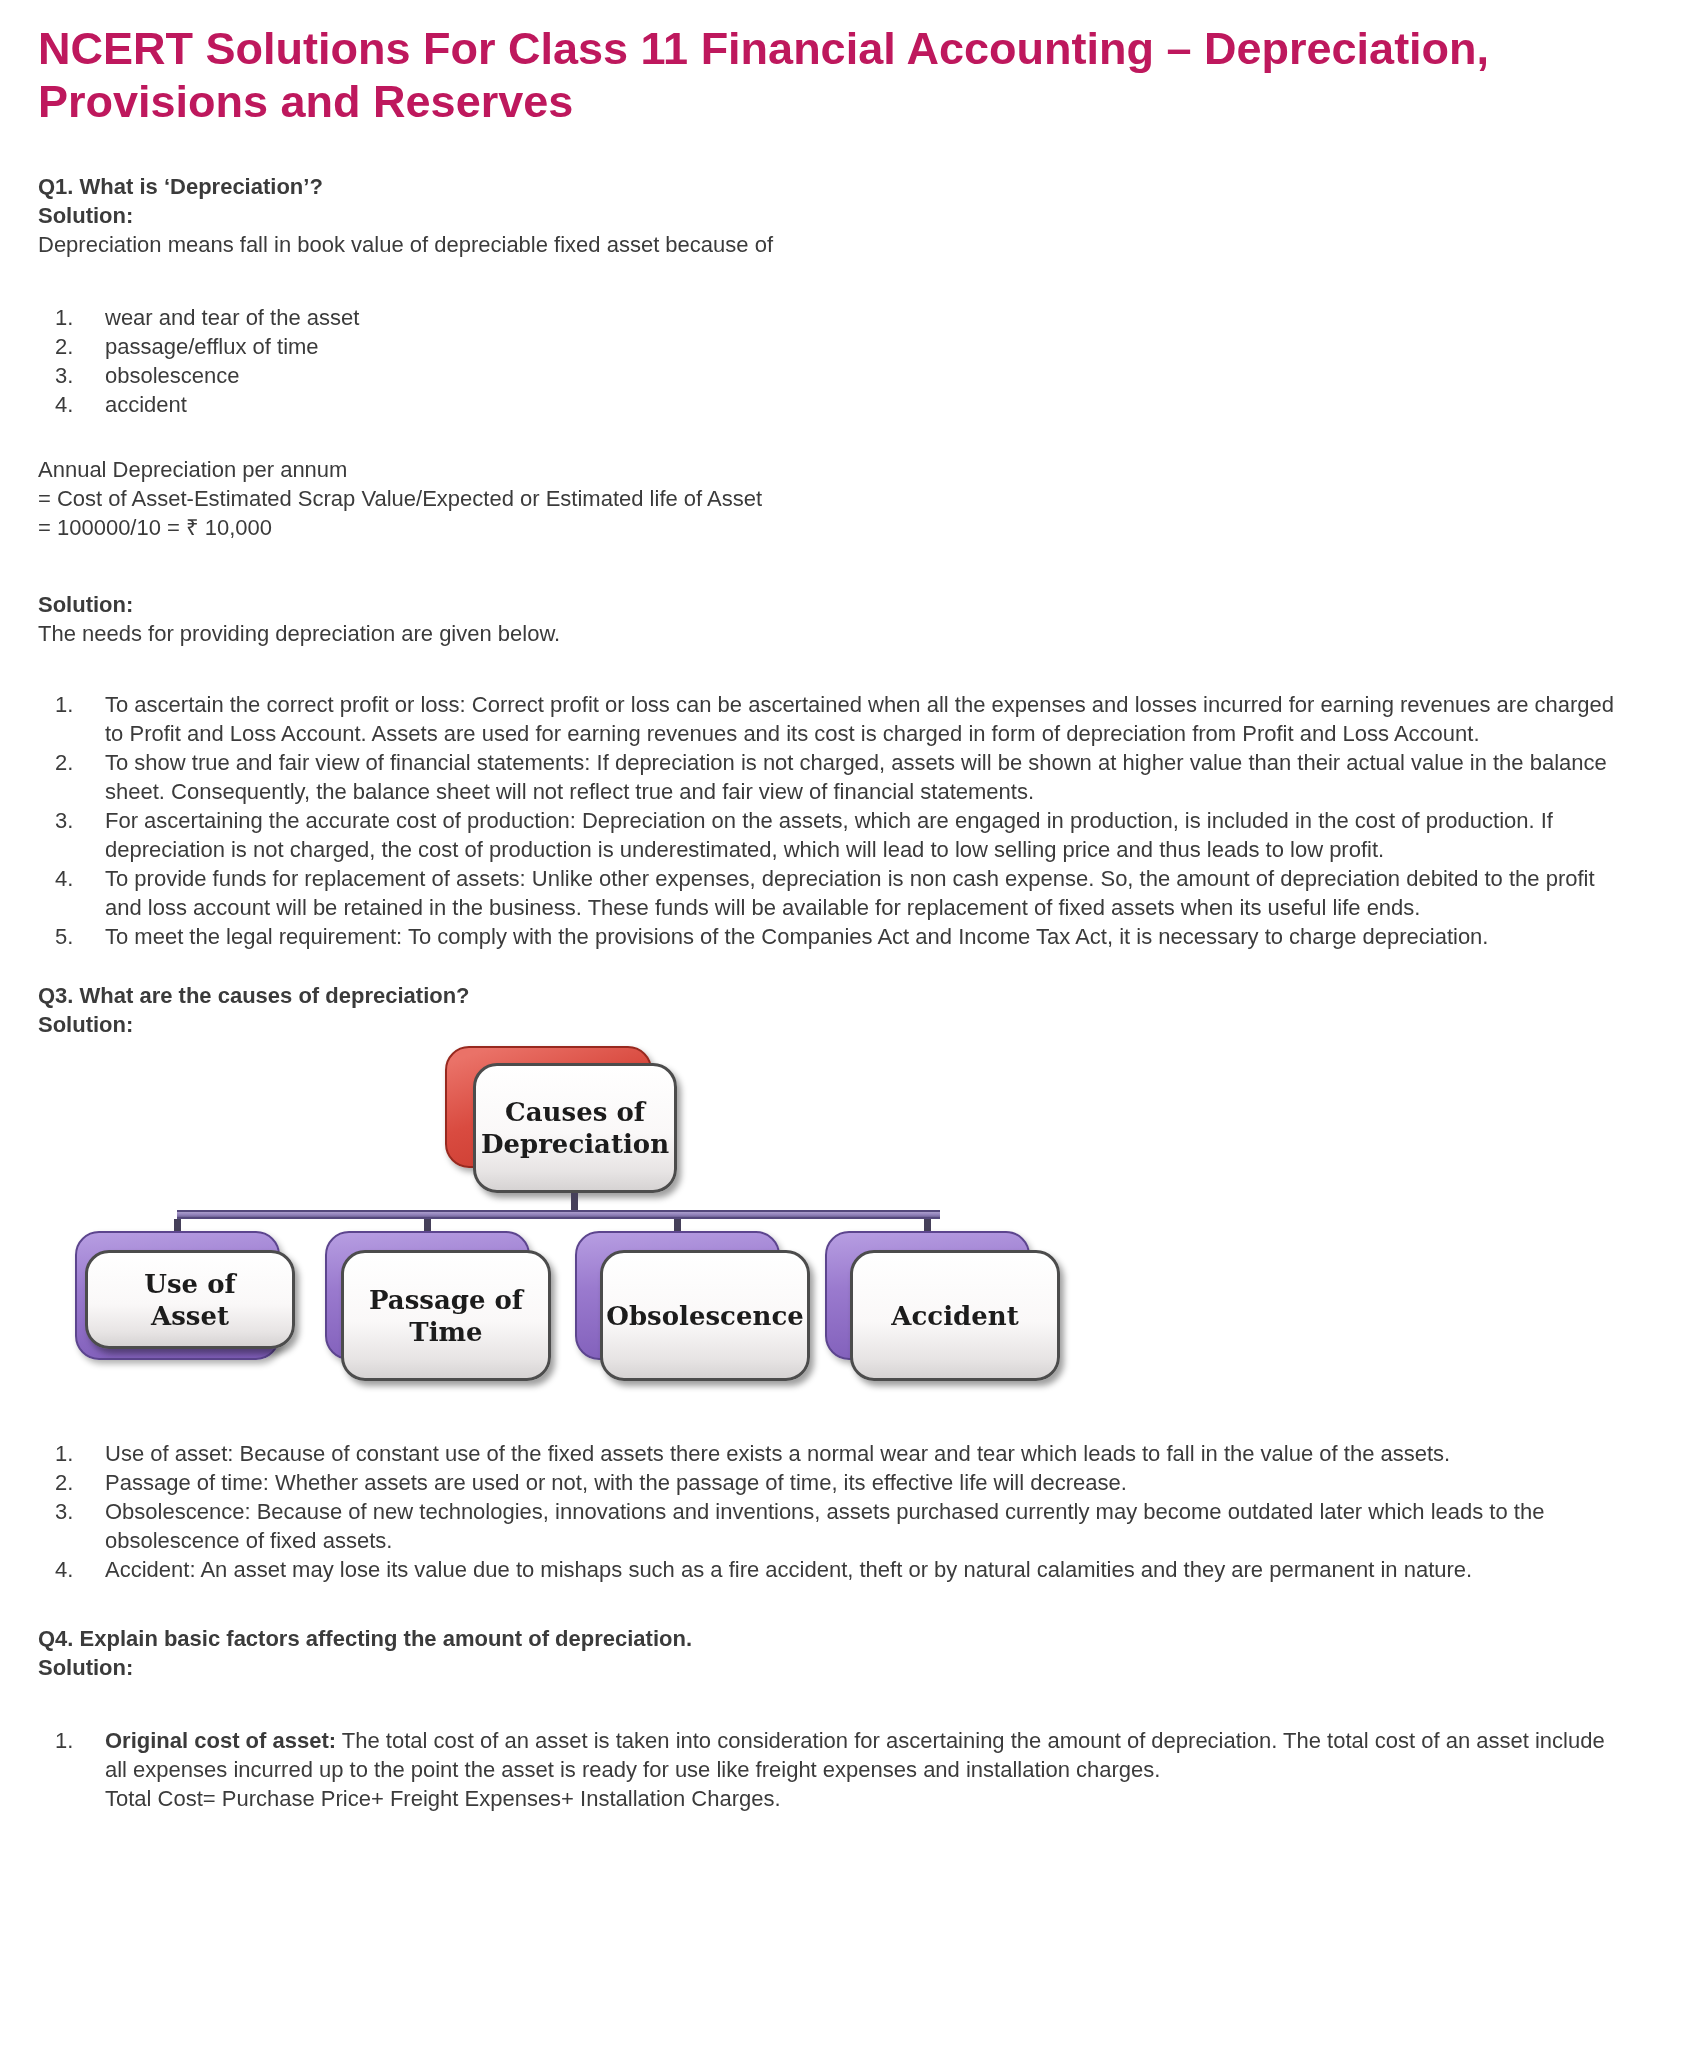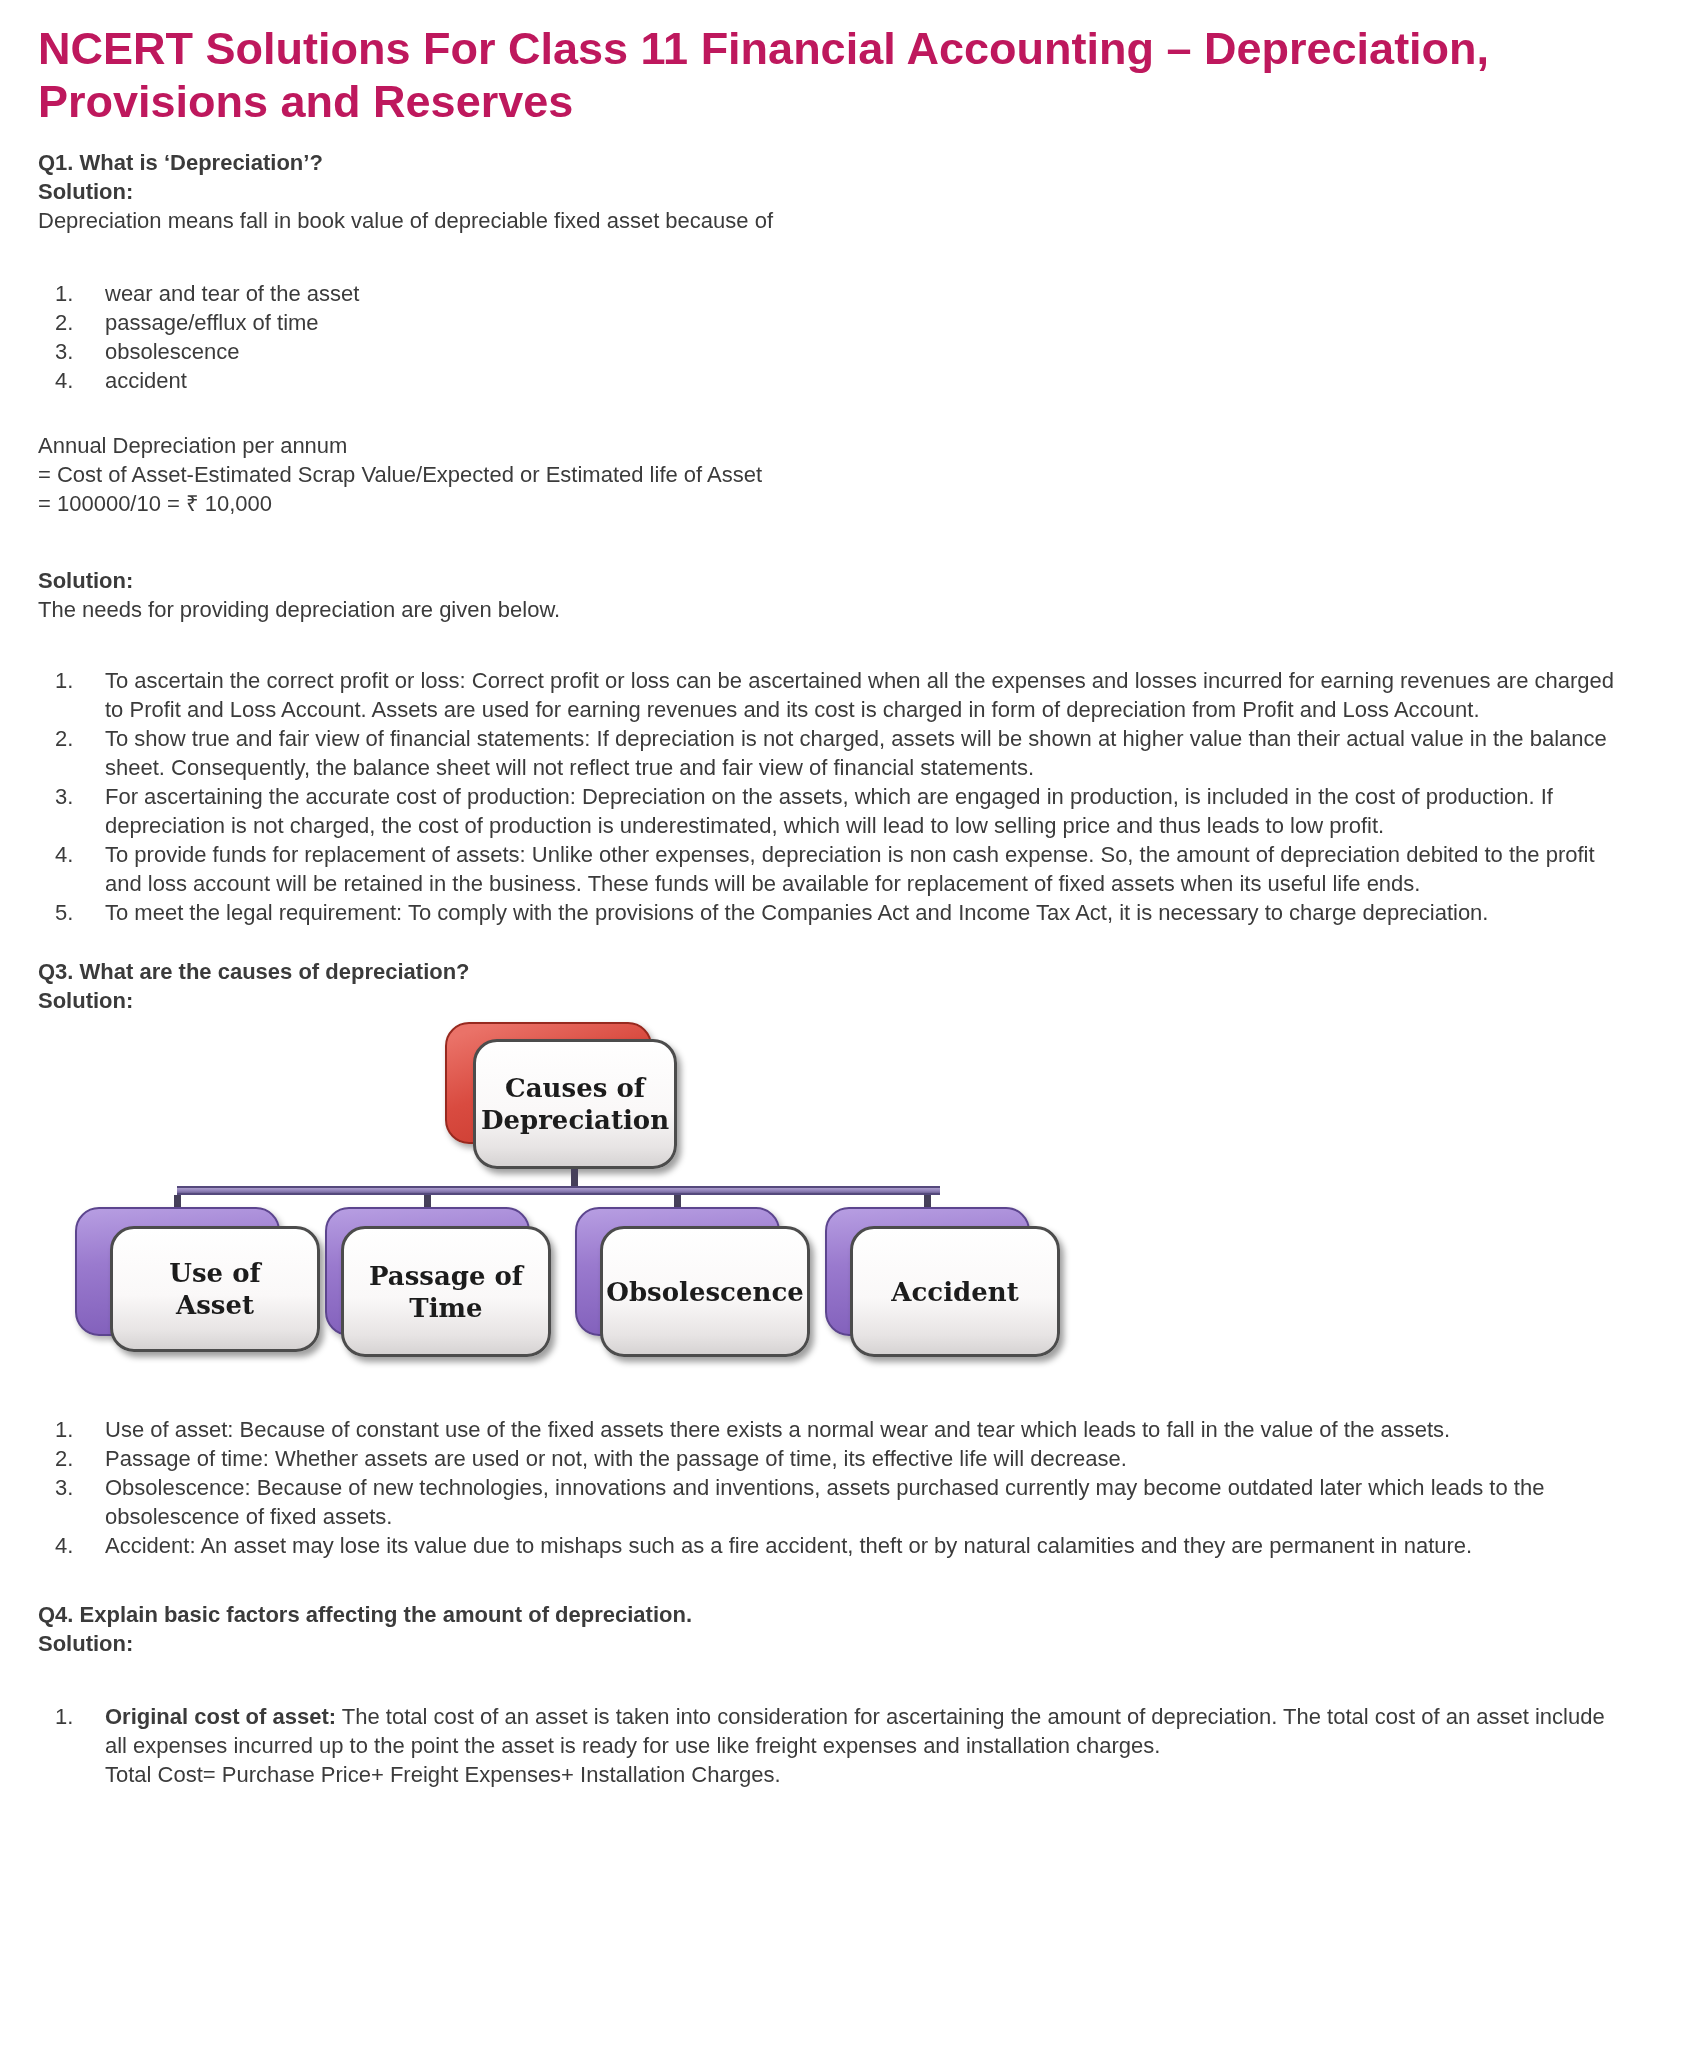--- a/index.html
+++ b/index.html
@@ -22,21 +22,21 @@
     letter-spacing: 0;
   }
   h2.subtitle {
     color: #1c19c3;
     font-size: 34px;
     line-height: 40px;
     font-weight: normal;
     margin: 30px 0 0 0;
   }
 
-  .qsection { margin-top: 20px; }
+  .qsection { margin-top: 44px; }
   .qheading, .sol-label { font-weight: bold; }
   .qheading, .sol-label, .body-line, li {
     font-size: 22px;
     line-height: 29px;
   }
   .body-line { font-weight: normal; }
 
   ol.num-list {
     list-style: none;
     counter-reset: n;
@@ -157,21 +157,21 @@
       </div>
 
       <div class="conn conn-stub" style="left:533px; top:150px; width:7px; height:20px;"></div>
       <div class="conn conn-bar" style="left:139px; top:167px; width:763px; height:9px;"></div>
       <div class="conn conn-drop" style="left:136px; top:176px; width:7px; height:15px;"></div>
       <div class="conn conn-drop" style="left:386px; top:176px; width:7px; height:15px;"></div>
       <div class="conn conn-drop" style="left:636px; top:176px; width:7px; height:15px;"></div>
       <div class="conn conn-drop" style="left:886px; top:176px; width:7px; height:15px;"></div>
 
       <div class="dbox back-purple" style="left:37px; top:188px; width:205px; height:129px;"></div>
-      <div class="dbox front-white" style="left:72px; top:207px; width:210px; height:126px;">
+      <div class="dbox front-white" style="left:47px; top:207px; width:210px; height:99px;">
         <span>Use of Asset</span>
       </div>
 
       <div class="dbox back-purple" style="left:287px; top:188px; width:205px; height:129px;"></div>
       <div class="dbox front-white" style="left:303px; top:207px; width:210px; height:131px;">
         <span>Passage of Time</span>
       </div>
 
       <div class="dbox back-purple" style="left:537px; top:188px; width:205px; height:129px;"></div>
       <div class="dbox front-white" style="left:562px; top:207px; width:210px; height:131px;">

